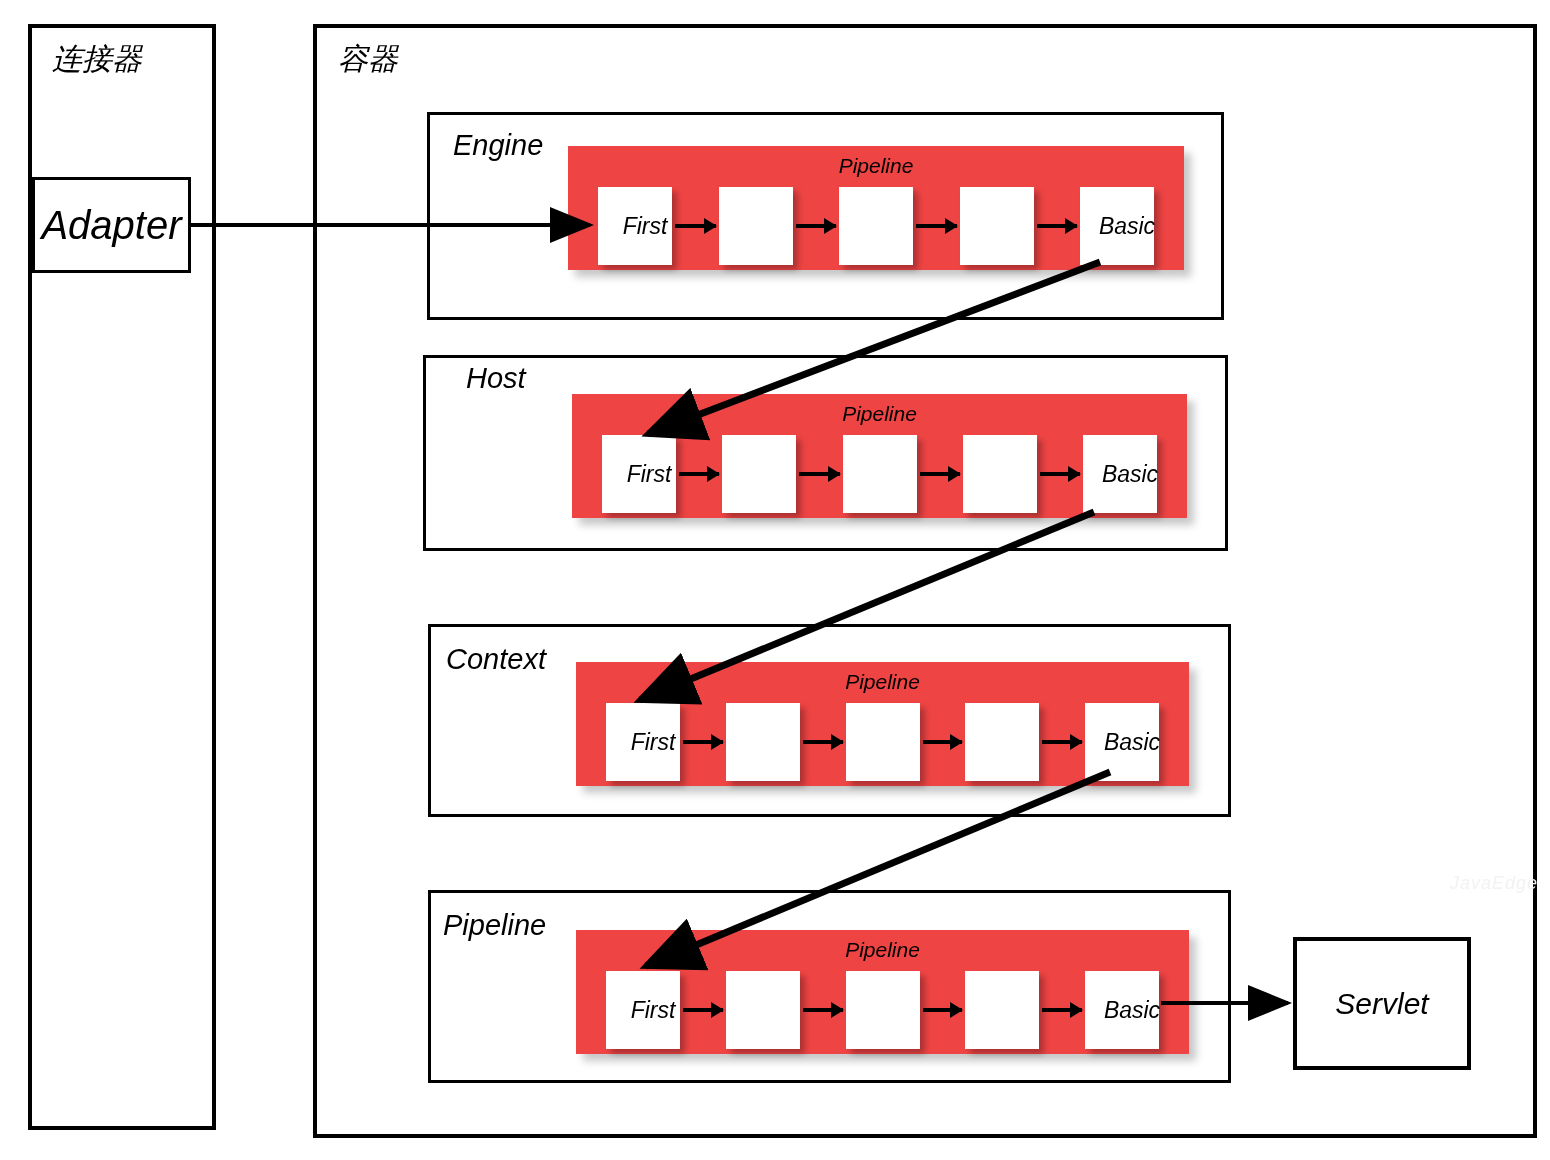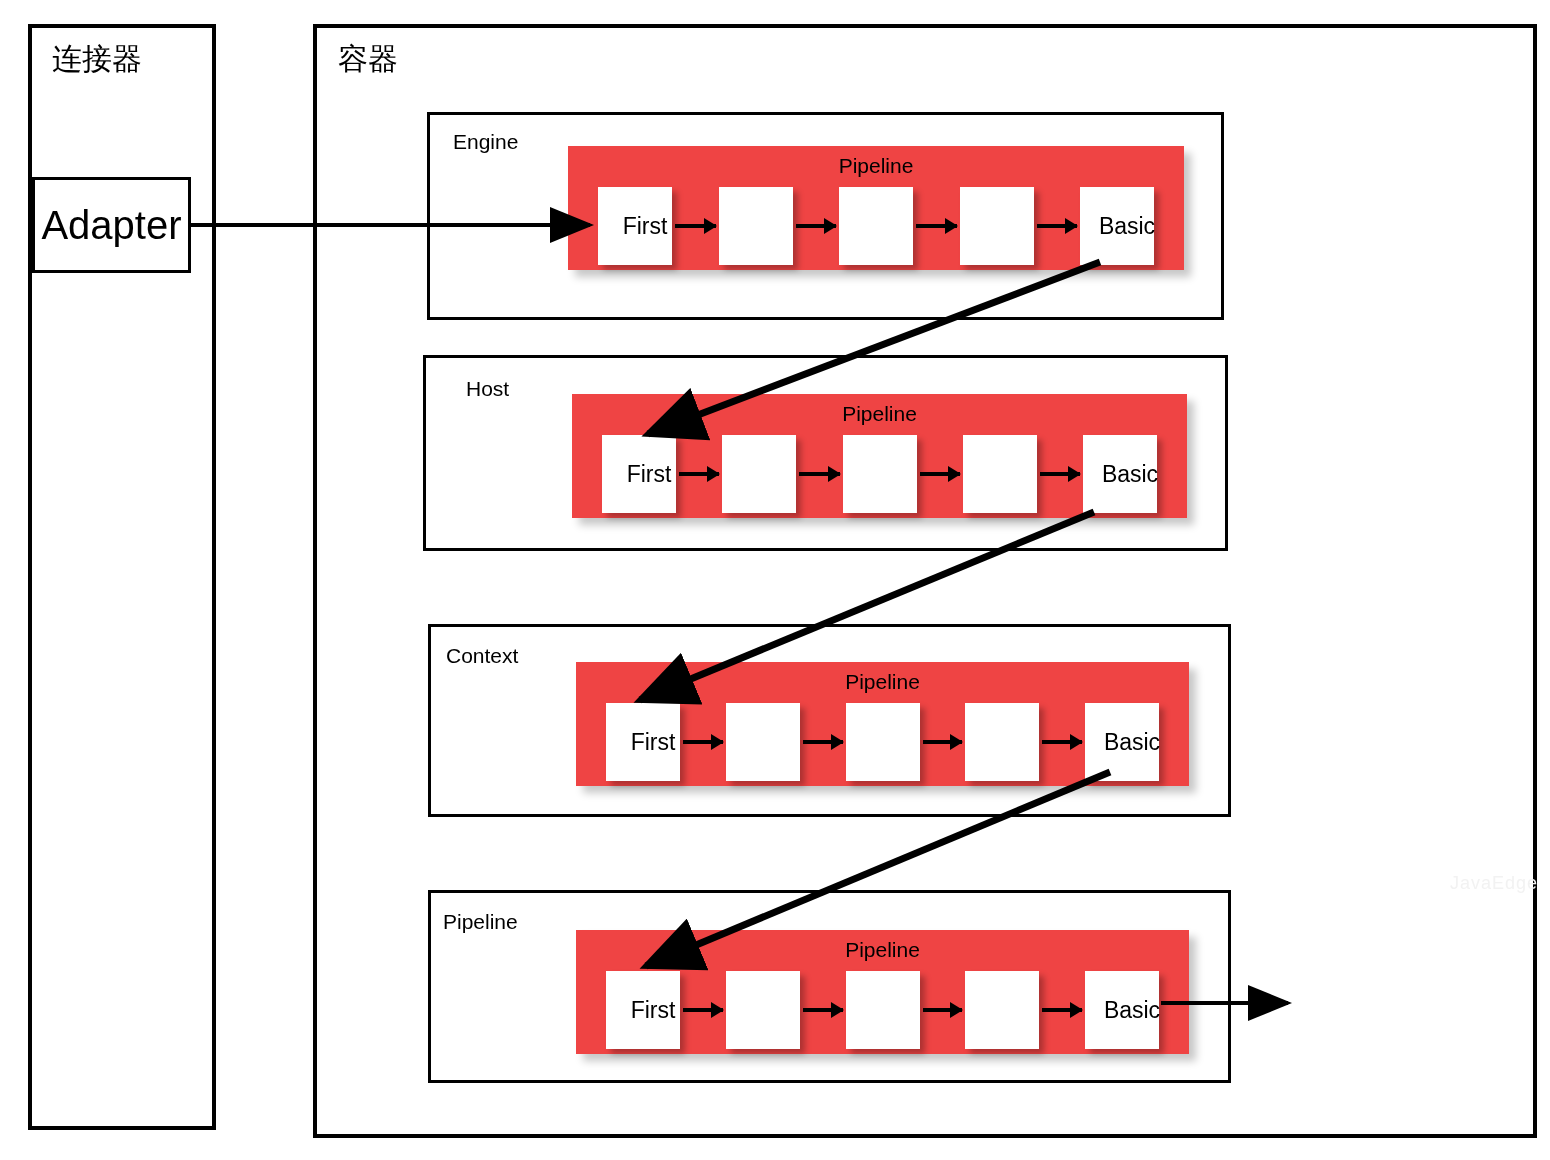--- a/index.html
+++ b/index.html
@@ -11,21 +11,21 @@
     width: 1550px; height: 1160px;
     position: relative;
     font-family: "Liberation Sans", "DejaVu Sans", sans-serif;
     color: #000000;
     overflow: hidden;
   }
 
   #canvas {
     position: absolute;
     left: 0; top: 0;
-    width: 1550px; height: 900px;
+    width: 1550px; height: 900px; font-style: italic;
   }
 
   
   .outer-box {
     position: absolute;
     border: 4px solid #000000;
     background: transparent;
   }
   .outer-label {
     position: absolute;
@@ -66,34 +66,34 @@
   #servlet-box .lbl { font-size: 30px; }
 
   
   .level-box {
     position: absolute;
     border: 3px solid #000;
     background: #fff;
   }
   .level-title {
     position: absolute;
-    font-size: 21px;
+    font-size: 29px;
     line-height: 1;
     white-space: nowrap;
     color: #000;
     z-index: 6;
   }
 
   #engine-box  { left: 427px; top: 112px; width: 797px; height: 208px; }
   #host-box    { left: 423px; top: 355px; width: 805px; height: 196px; }
   #context-box { left: 428px; top: 624px; width: 803px; height: 193px; }
   #wrapper-box { left: 428px; top: 890px; width: 803px; height: 193px; }
 
   #engine-title  { left: 453px; top: 131px; }
-  #host-title    { left: 466px; top: 378px; text-align: right; }
+  #host-title    { left: 466px; top: 364px; text-align: right; }
   #context-title { left: 446px; top: 645px; }
   #wrapper-title { left: 443px; top: 911px; }
 
   
   .pipeline {
     position: absolute;
     background: #ef4444;
     box-shadow: 7px 7px 8px rgba(0,0,0,0.22);
     z-index: 4;
   }
@@ -301,20 +301,23 @@
         </div>
       <div class="valve"></div>
       <div class="valve-arrow">
           <div class="shaft"></div>
           <div class="head"></div>
         </div>
       <div class="valve">Basic</div>
     </div>
   </div>
 
+  <div id="servlet-box">
+    <span class="lbl">Servlet</span>
+  </div>
 
   <svg id="arrows" viewBox="0 0 1550 1160" width="1550" height="1160">
     <defs>
       <marker id="ah" markerWidth="11" markerHeight="9" refX="10" refY="4.5" orient="auto" markerUnits="strokeWidth">
         <path d="M0,0 L11,4.5 L0,9 z" fill="#000"></path>
       </marker>
       <marker id="ah-big" markerWidth="9" markerHeight="8" refX="8" refY="4" orient="auto" markerUnits="strokeWidth">
         <path d="M0,0 L9,4 L0,8 z" fill="#000"></path>
       </marker>
     </defs>

